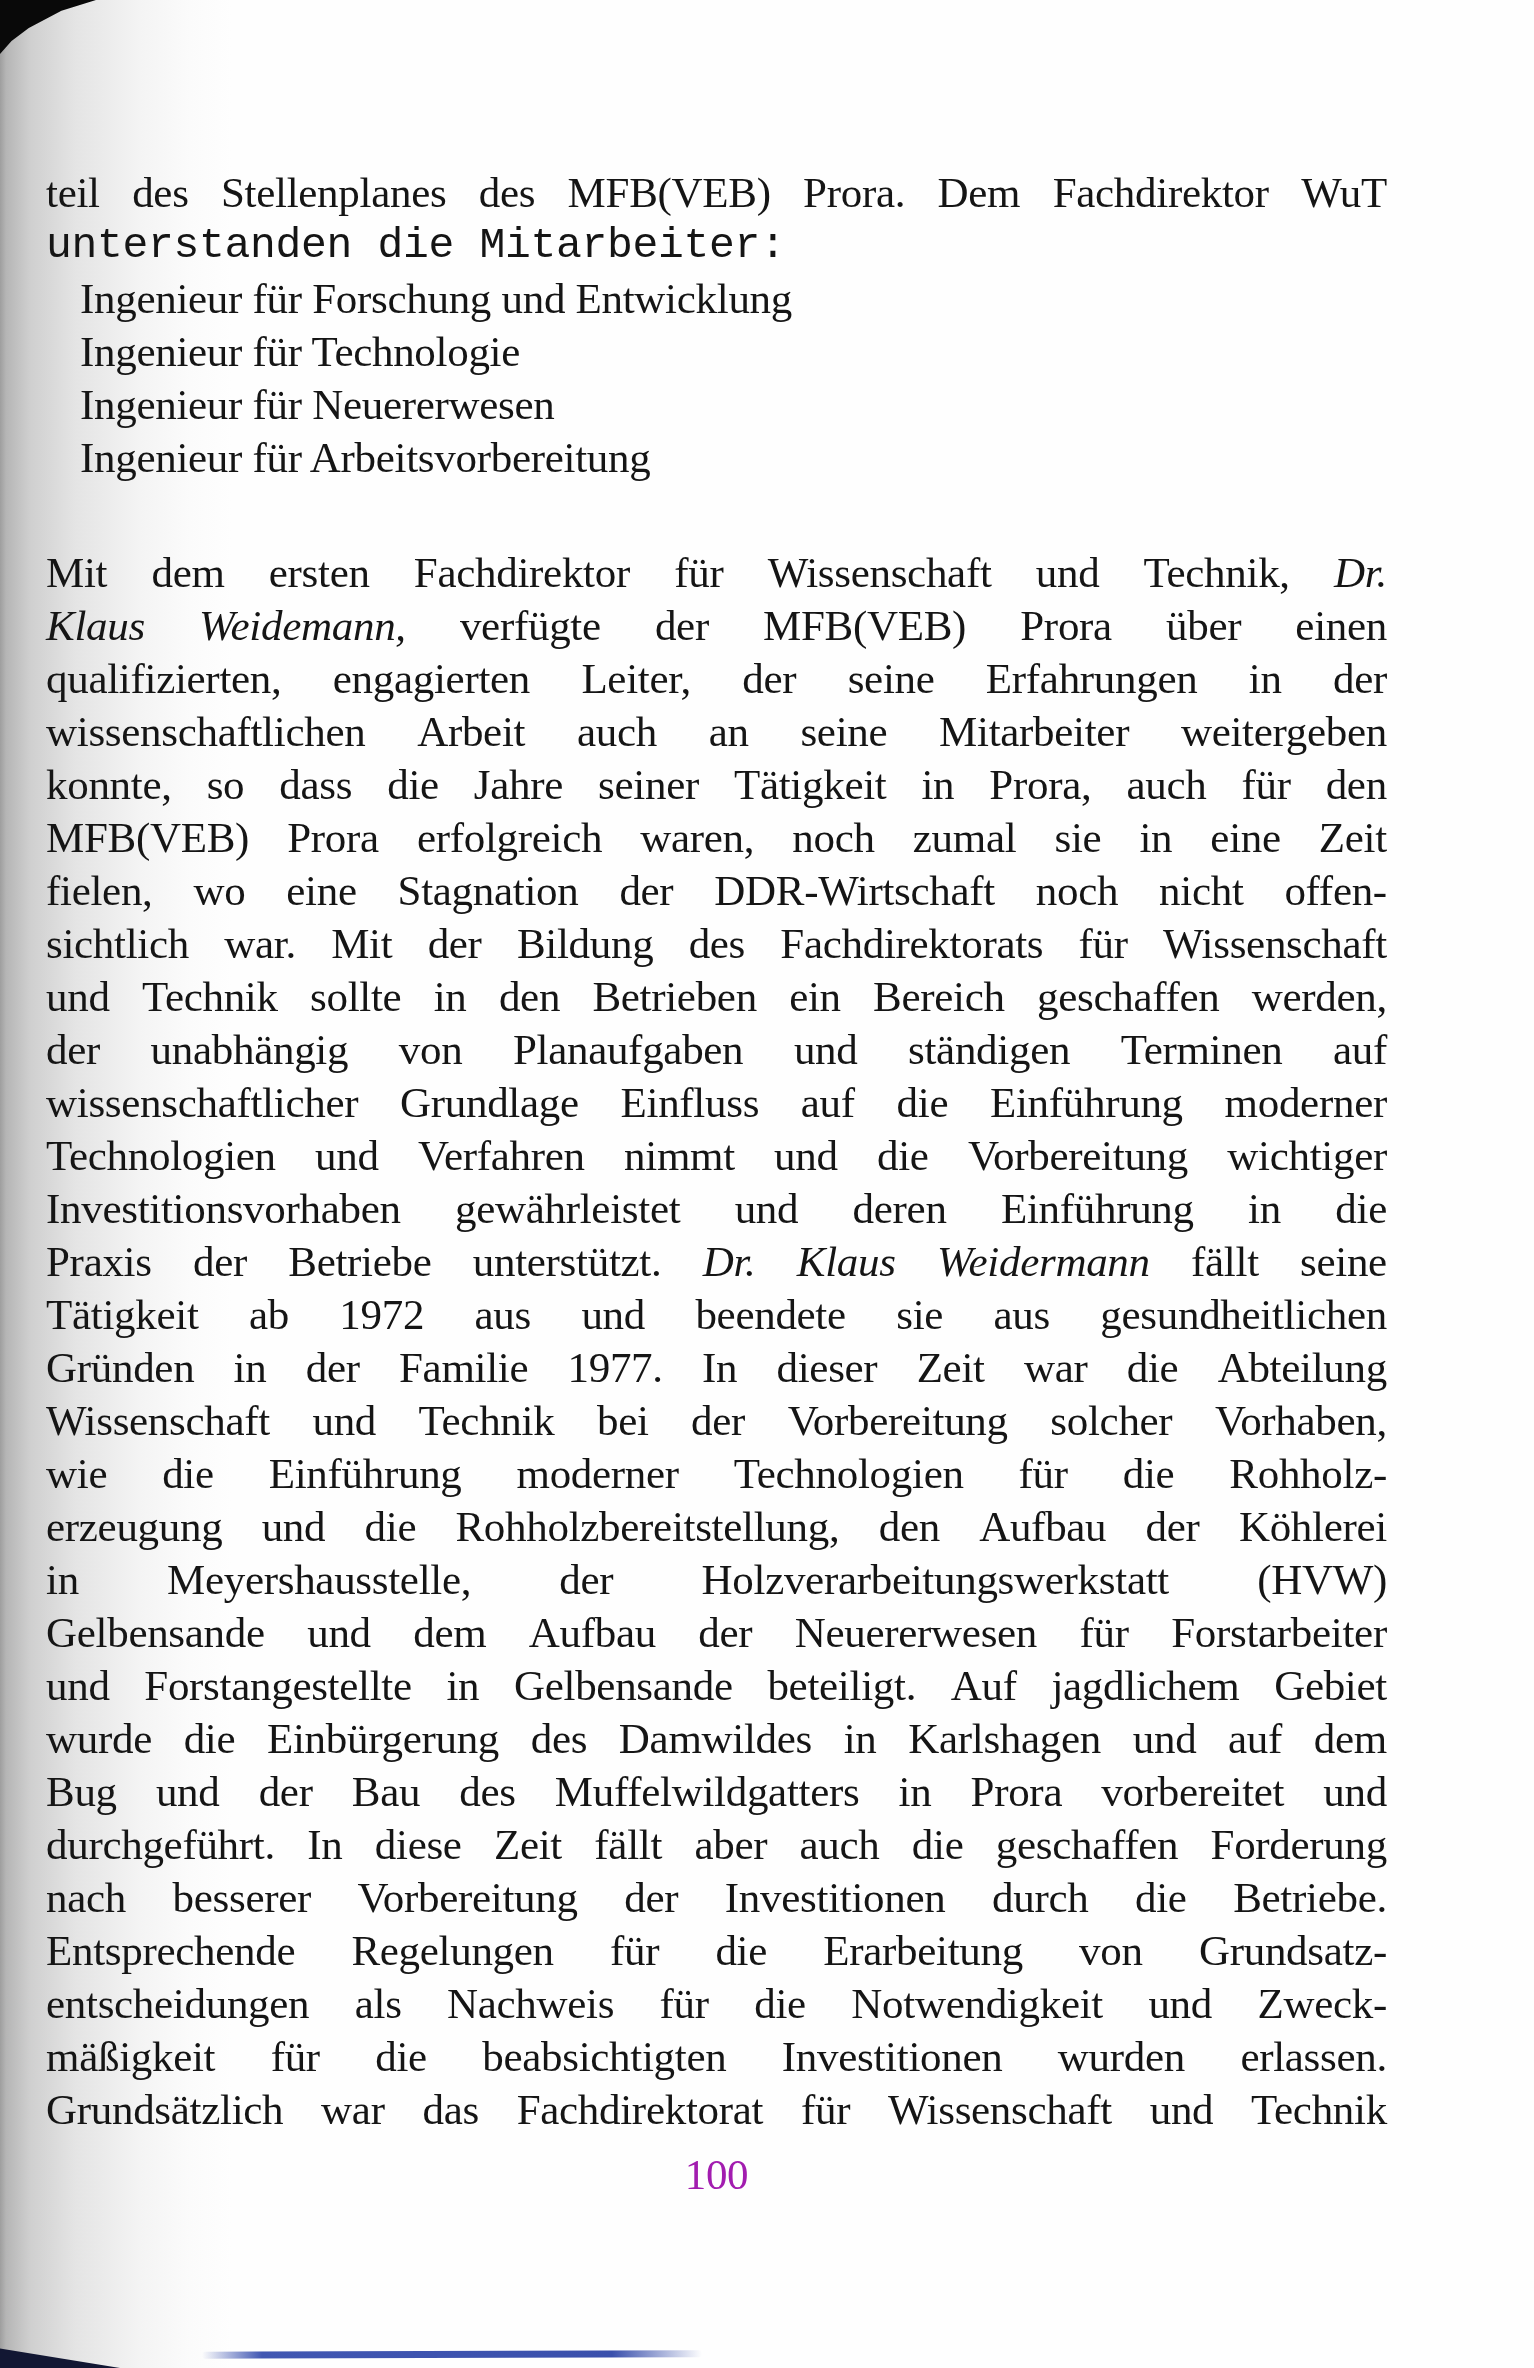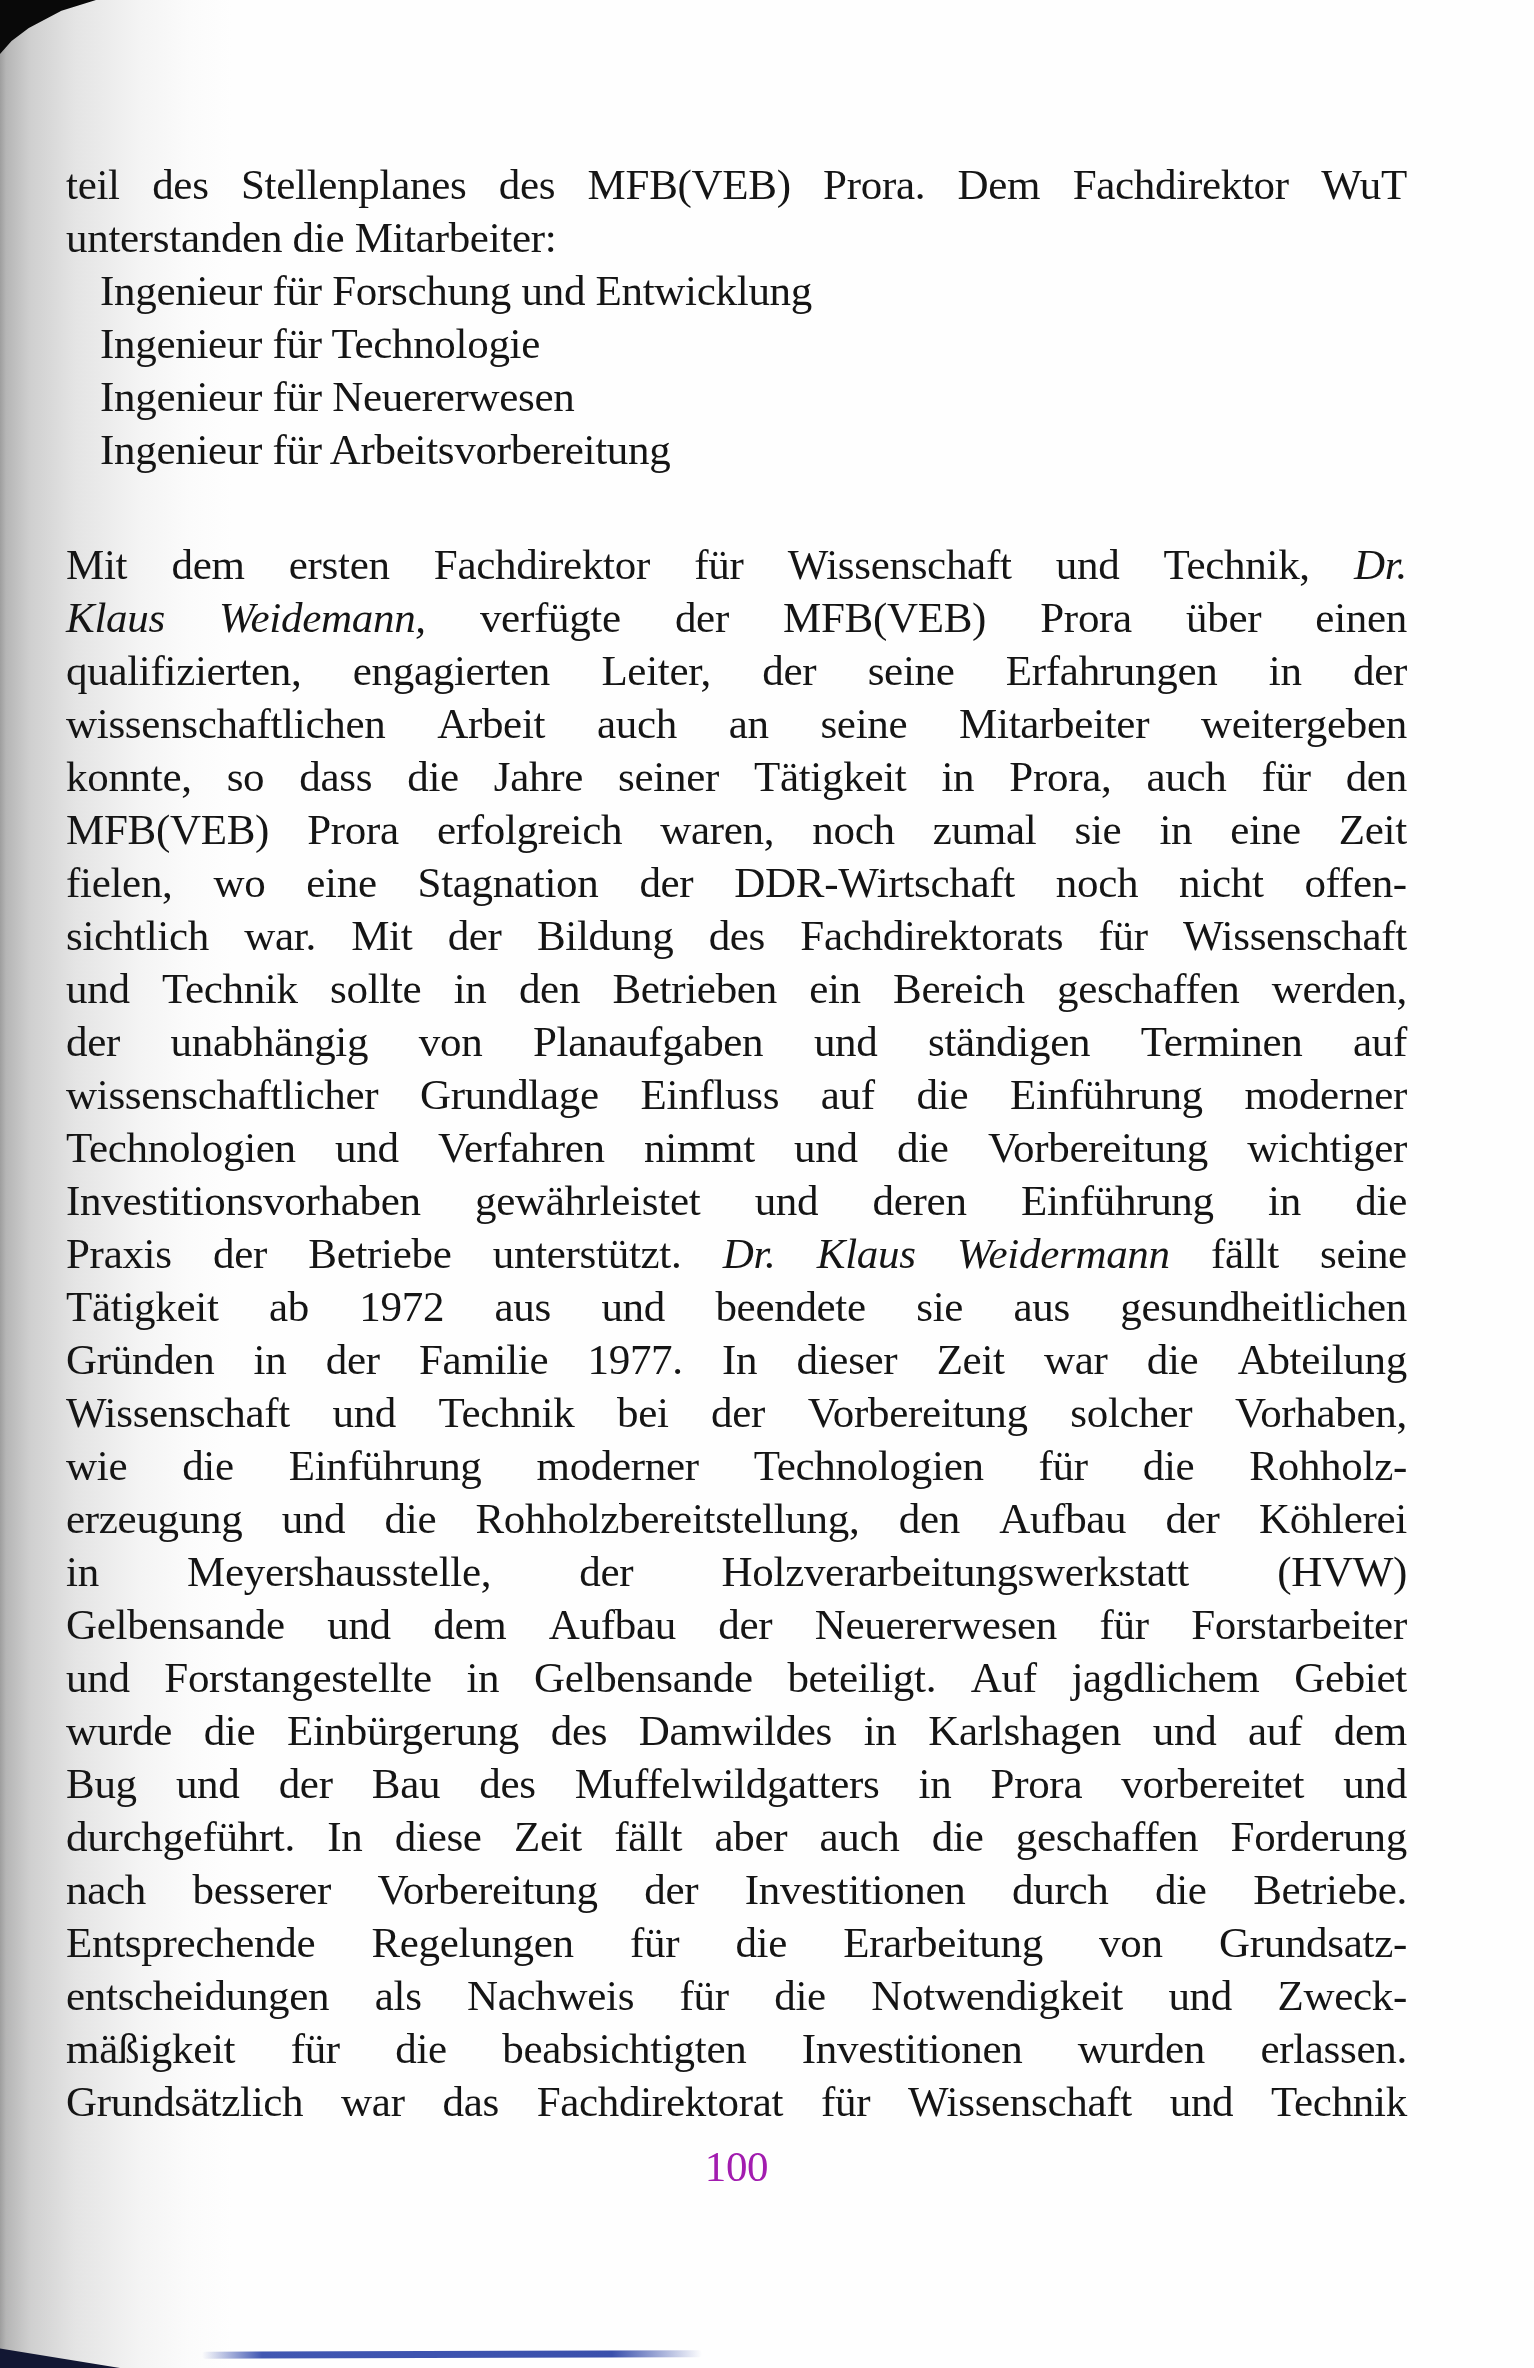--- a/index.html
+++ b/index.html
@@ -26,26 +26,26 @@
     position:absolute;left:0;top:2341px;width:120px;height:27px;background:#121733;
     clip-path:polygon(0 28%,0 100%,100% 100%);
   }
   
   .blue-line{
     position:absolute;left:202px;top:2351px;width:500px;height:7px;border-radius:4px;
     background:linear-gradient(to right,rgba(64,88,180,0) 0%,#4157b2 12%,#3a50ac 82%,rgba(64,88,180,0) 100%);
     transform:rotate(-0.15deg);
   }
   .text{
-    position:absolute;left:46px;top:158px;width:1341px;
-    color:#151515;font-size:43px;letter-spacing:-0.3px;margin-left:20px;
+    position:absolute;left:46px;top:166px;width:1341px;
+    color:#151515;font-size:43px;letter-spacing:-0.3px;
   }
   .line{height:53px;line-height:53px;}
   .line.justify{display:flex;justify-content:space-between;align-items:baseline;}
-  .line.plain{white-space:nowrap;}
+  .line.plain{white-space:nowrap;font-family:Liberation Mono, monospace;}
   .line.indent{padding-left:34px;white-space:nowrap;}
   .line.spacer{height:62px;}
   .it{font-style:italic;}
   .pagenum{
     width:100%;text-align:center;line-height:53px;height:53px;margin-top:12px;
     color:#a21caf;font-size:43px;
   }
 </style>
 </head>
 <body>

